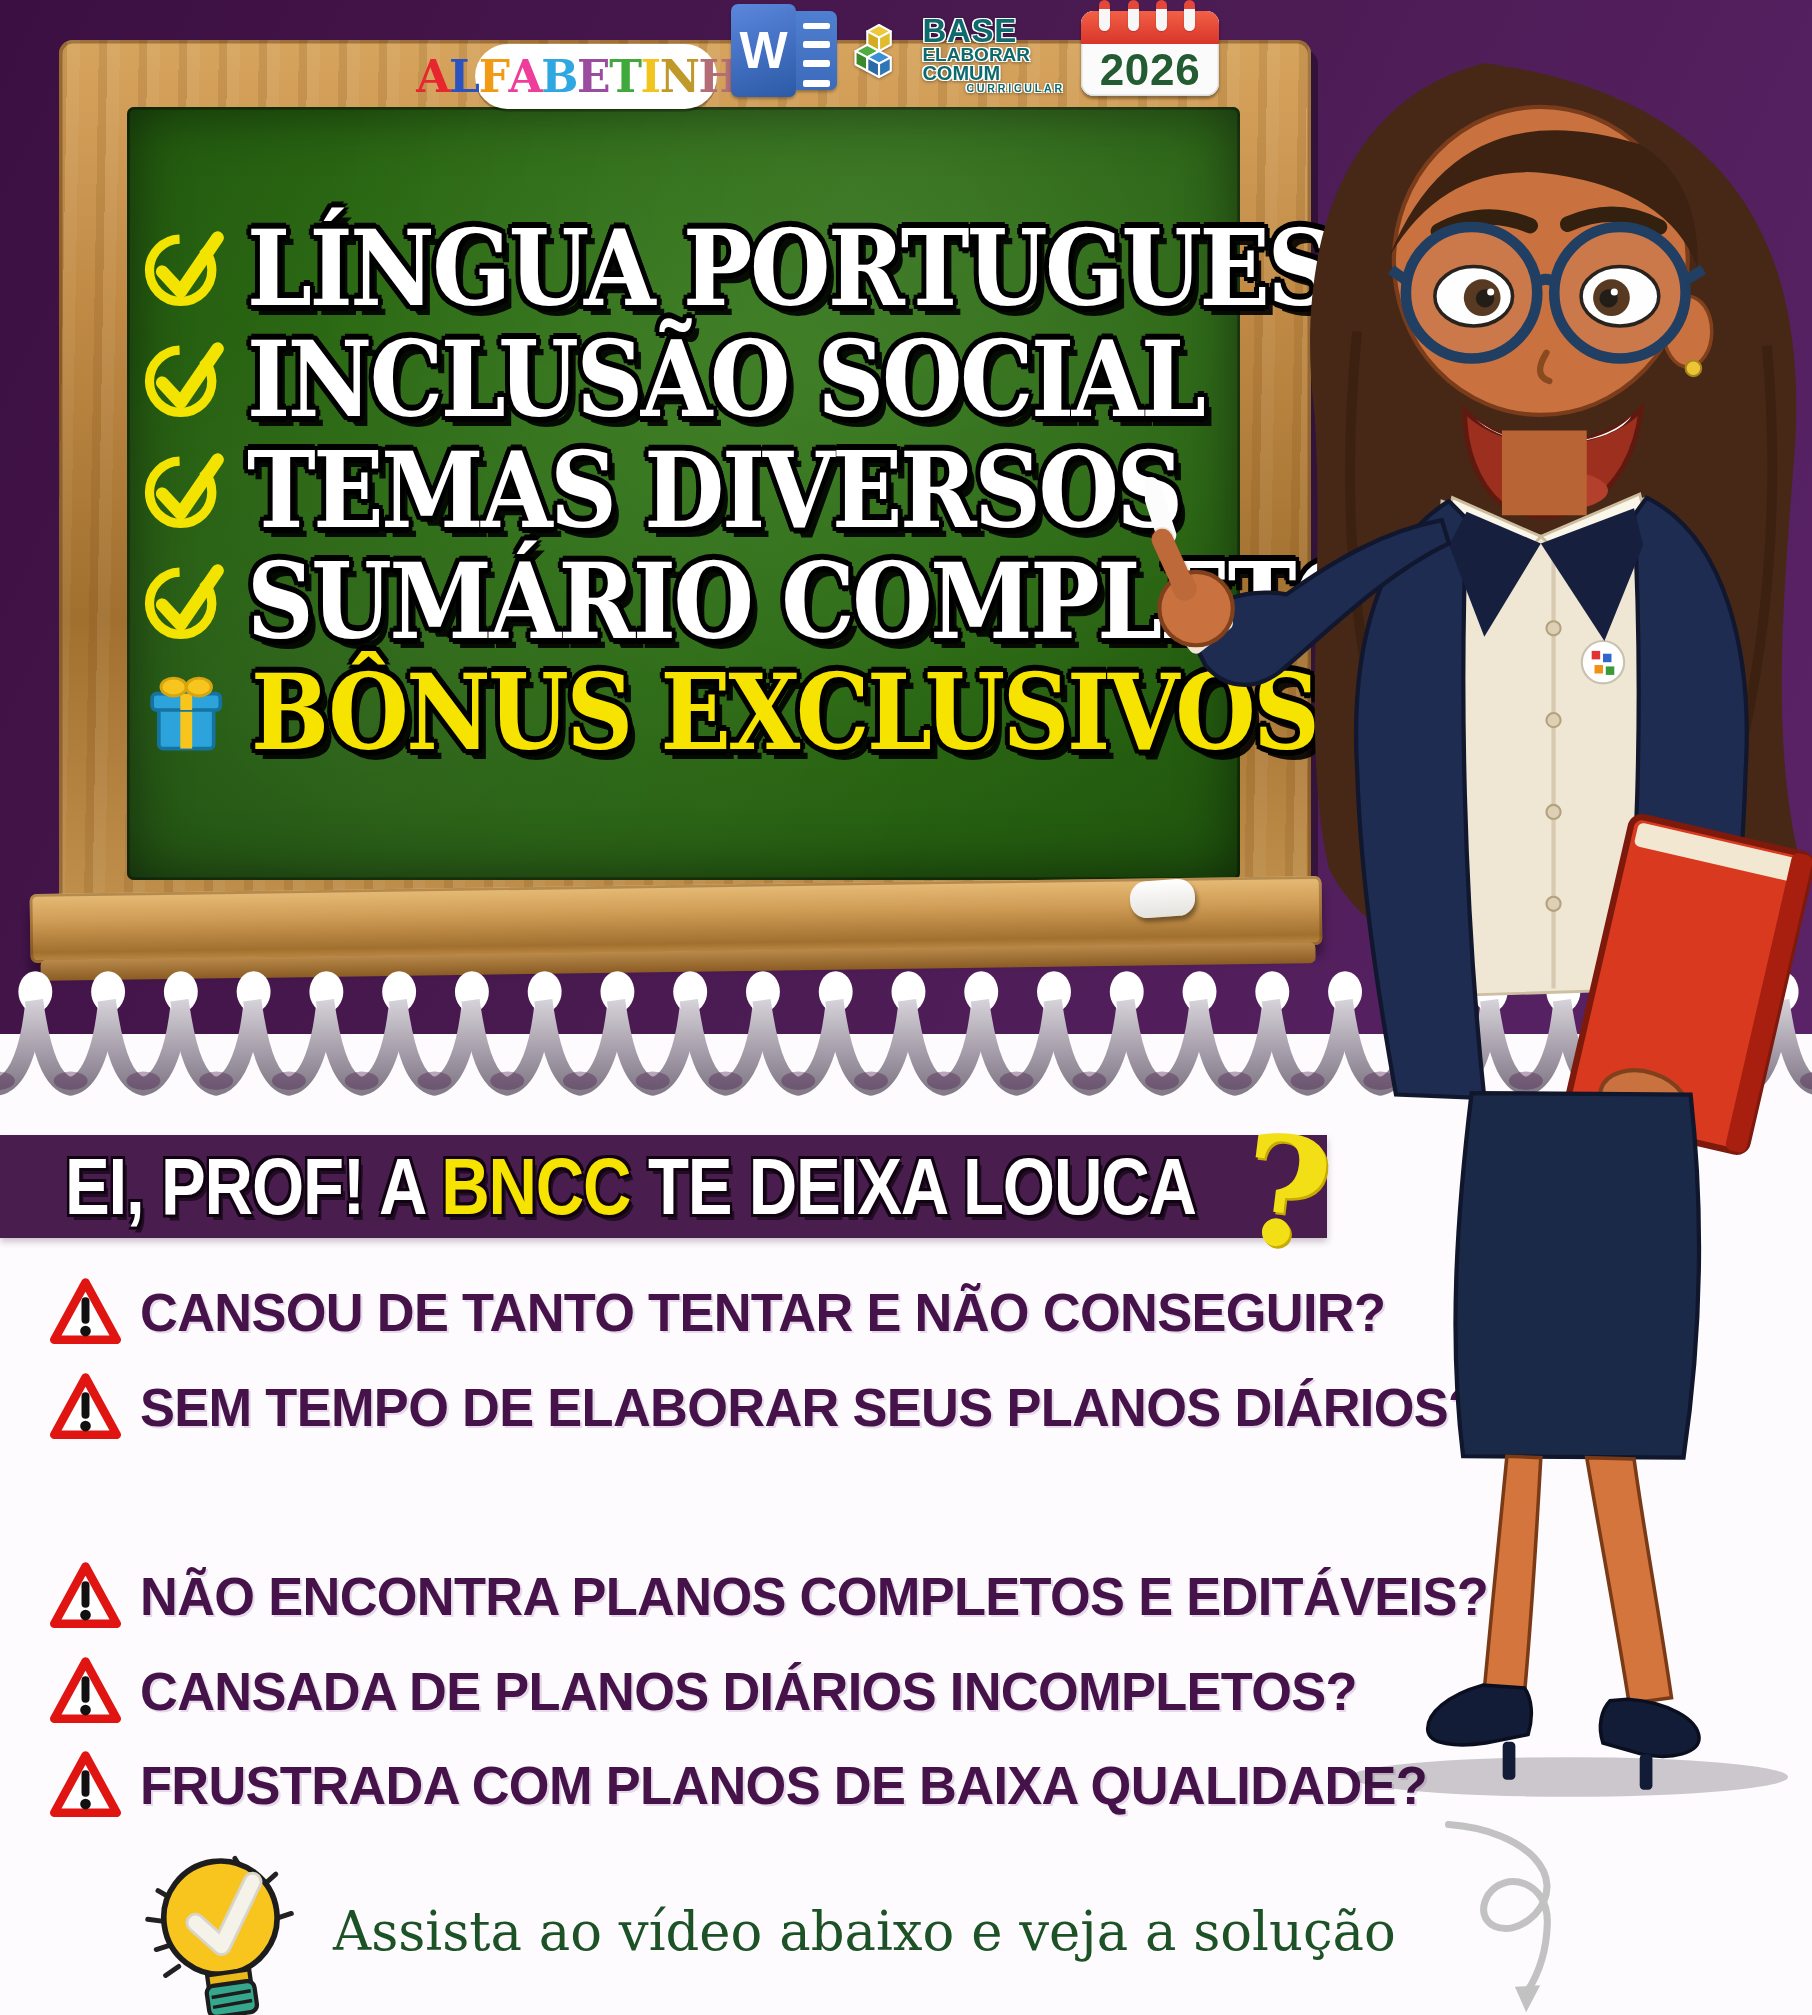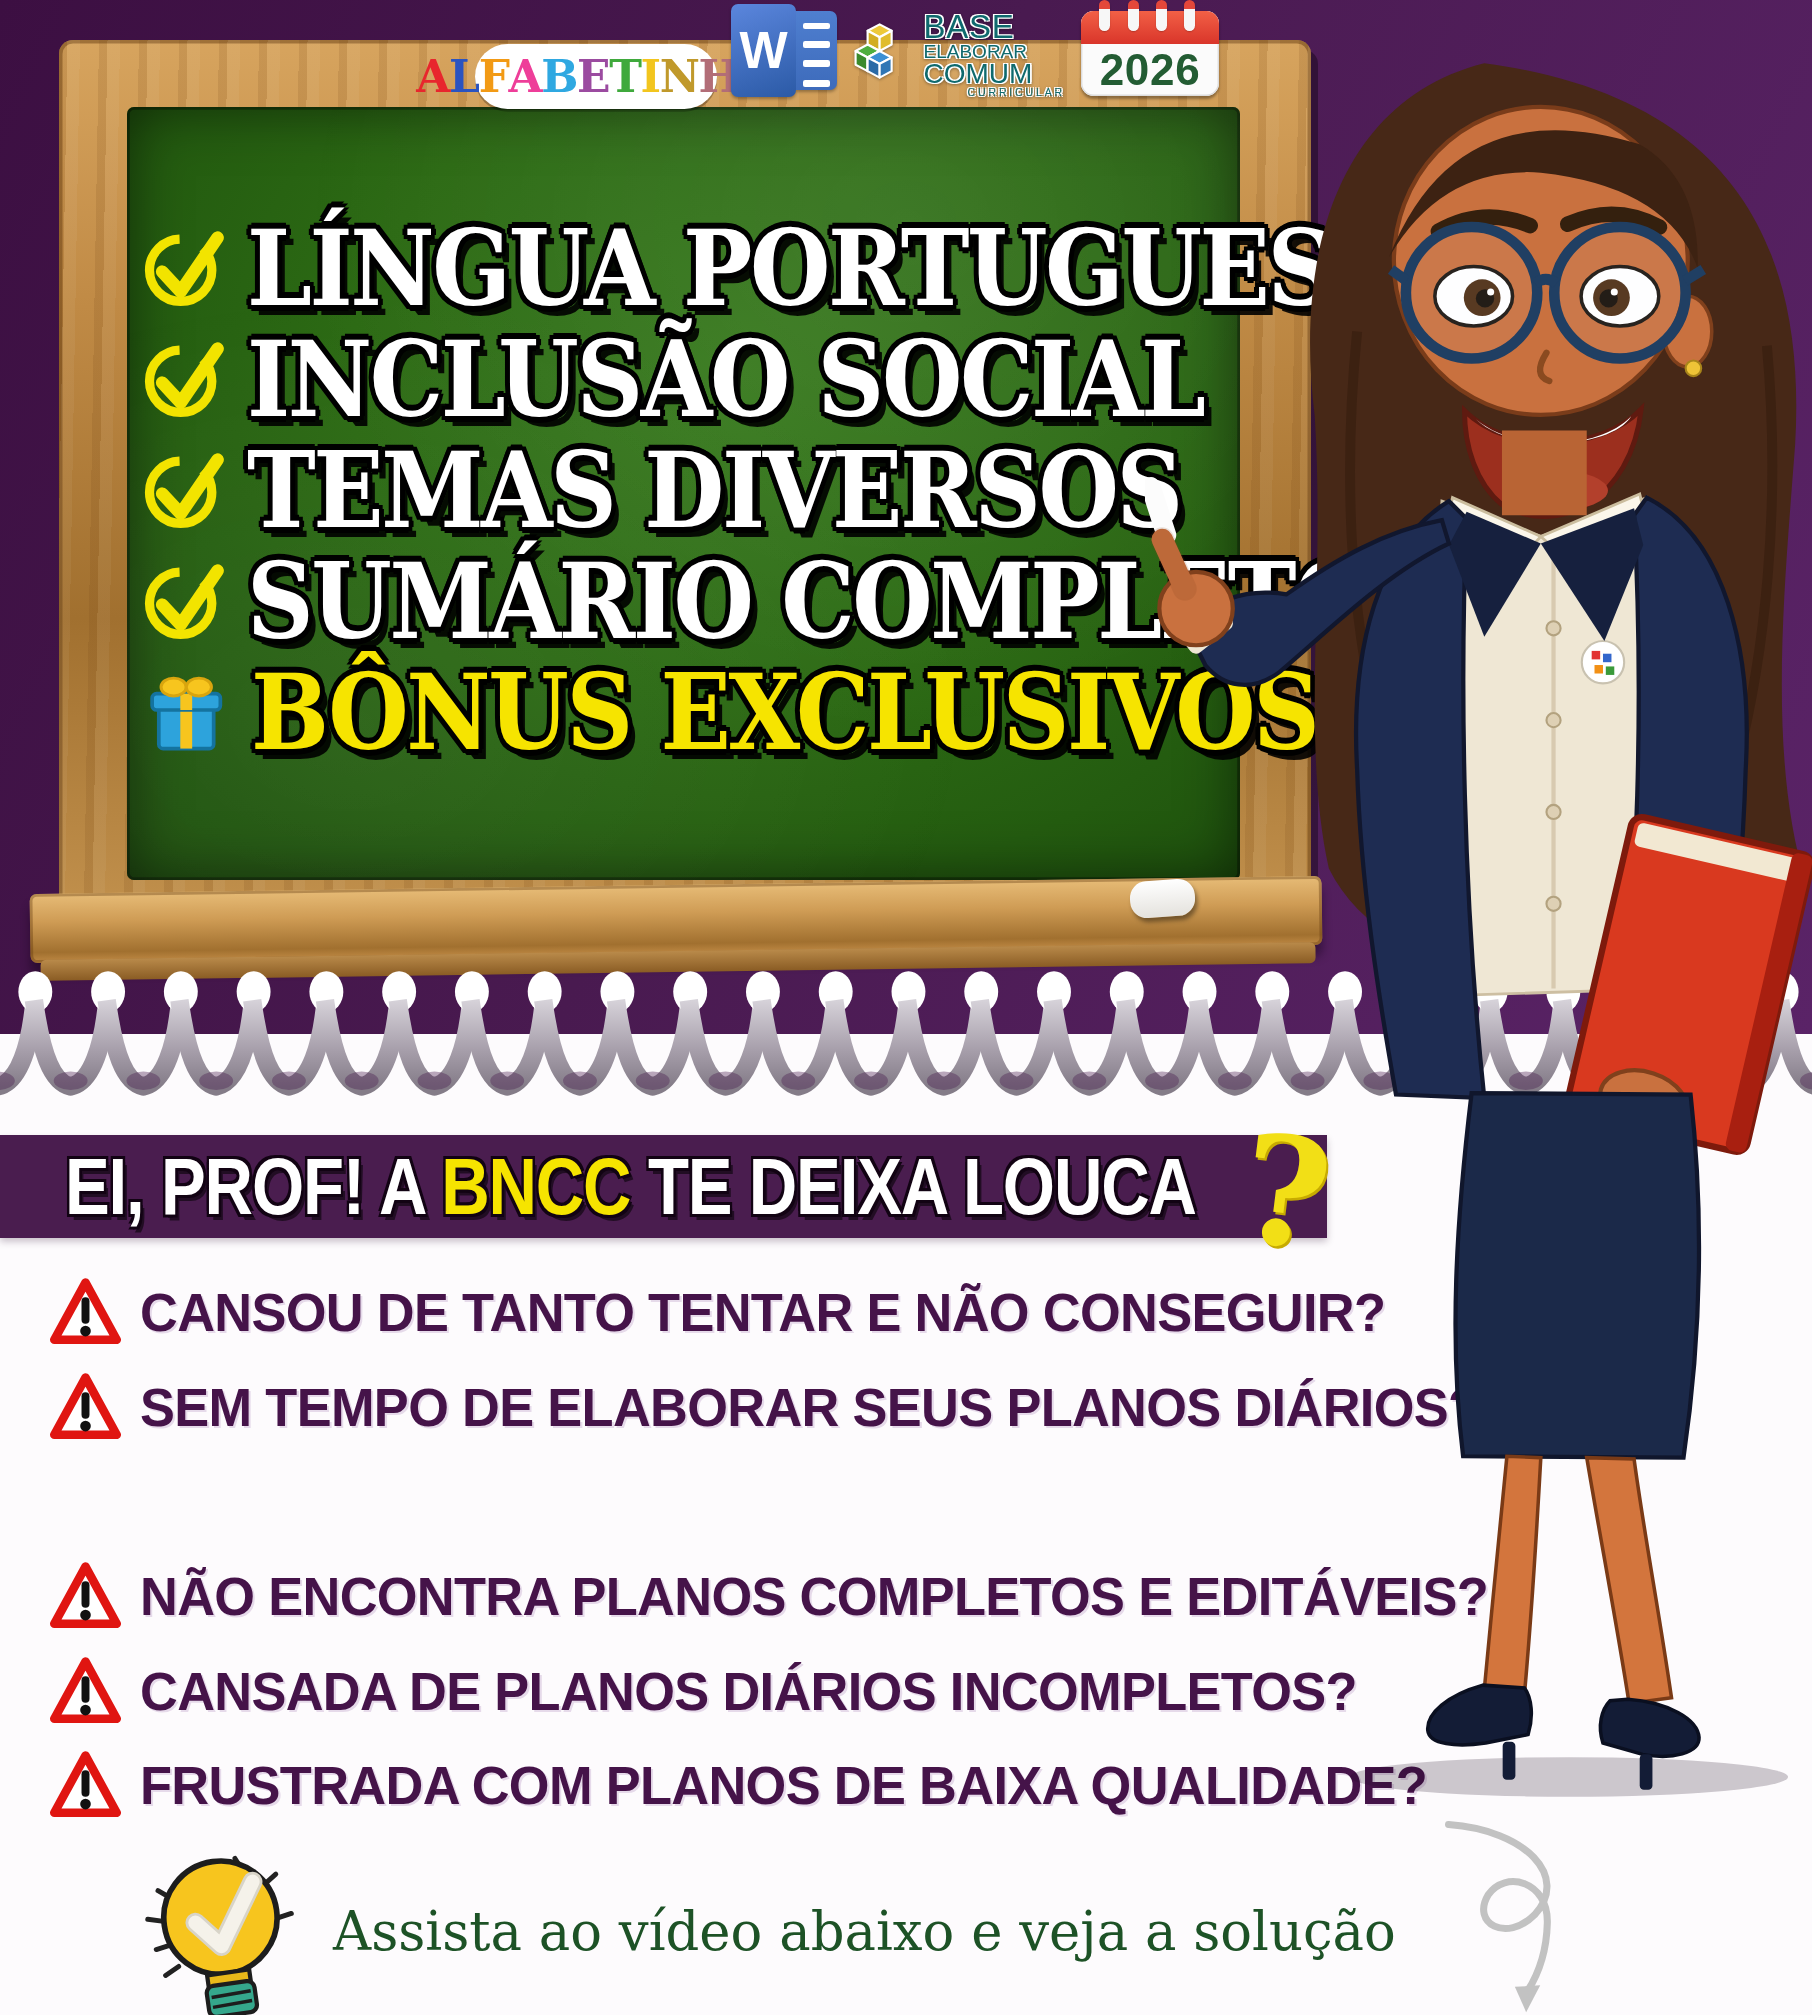--- a/index.html
+++ b/index.html
@@ -52,25 +52,25 @@
   .word-icon{position:absolute;left:731px;top:1.4px;width:107px;height:99px;z-index:5;filter:drop-shadow(0 2.1px 1.4px rgba(0,0,0,.3));}
   .word-left{position:absolute;left:0;top:2.8px;width:65px;height:93px;border-radius:7px;
     background:linear-gradient(160deg,#5b86dd,#2b5aa6);display:flex;align-items:center;justify-content:center;}
   .word-left span{color:#fff;font-weight:700;font-size:51px;font-family:"Liberation Sans",sans-serif;}
   .word-right{position:absolute;left:65px;top:10px;width:41px;height:79px;border-radius:0 7px 7px 0;
     background:linear-gradient(180deg,#4f7fd0,#3d6bbb);}
   .word-right i{position:absolute;left:7px;width:27px;height:6.4px;background:#fff;border-radius:2.1px;}
 
   .bncc{position:absolute;left:853px;top:4.2px;width:212px;height:100px;z-index:5;display:flex;align-items:center;
     filter:drop-shadow(0 1.4px 1.4px rgba(0,0,0,.35));}
-  .bncc-text{margin-left:19px;color:#0f6a6e;font-weight:400;line-height:.95;
+  .bncc-text{margin-left:19px;color:#0f6a6e;font-weight:700;line-height:.95;
     text-shadow:-1.4px -1.4px 0 #fff,1.4px -1.4px 0 #fff,-1.4px 1.4px 0 #fff,1.4px 1.4px 0 #fff;}
   .bncc-l1{font-size:33px;letter-spacing:0.7px;}
   .bncc-l2{font-size:19px;}
-  .bncc-l3{font-size:28px;}
+  .bncc-l3{font-size:20px;}
   .bncc-l4{font-size:10.6px;letter-spacing:2.8px;padding-left:44px;}
 
   .calendar{position:absolute;left:1081px;top:0;width:144px;height:90px;z-index:5;}
   .cal-body{position:absolute;left:0;top:11.3px;width:138px;height:85px;background:#fbfbfb;border-radius:12.7px;
     box-shadow:0 2.8px 2.8px rgba(0,0,0,.35), inset 0 0 0 1.4px #ddd;}
   .cal-band{position:absolute;left:0;top:11.3px;width:138px;height:32.5px;border-radius:12.7px 12.7px 0 0;
     background:linear-gradient(180deg,#f26046,#d9352a);}
   .cal-pin{position:absolute;top:0;width:10.6px;height:31px;border-radius:5.7px;
     background:linear-gradient(180deg,#e4473a 0 30%,#f7f7f7 30%);box-shadow:0 0.7px 1.4px rgba(0,0,0,.3);}
   .cal-year{position:absolute;left:0;top:45px;width:138px;text-align:center;color:#235c33;

